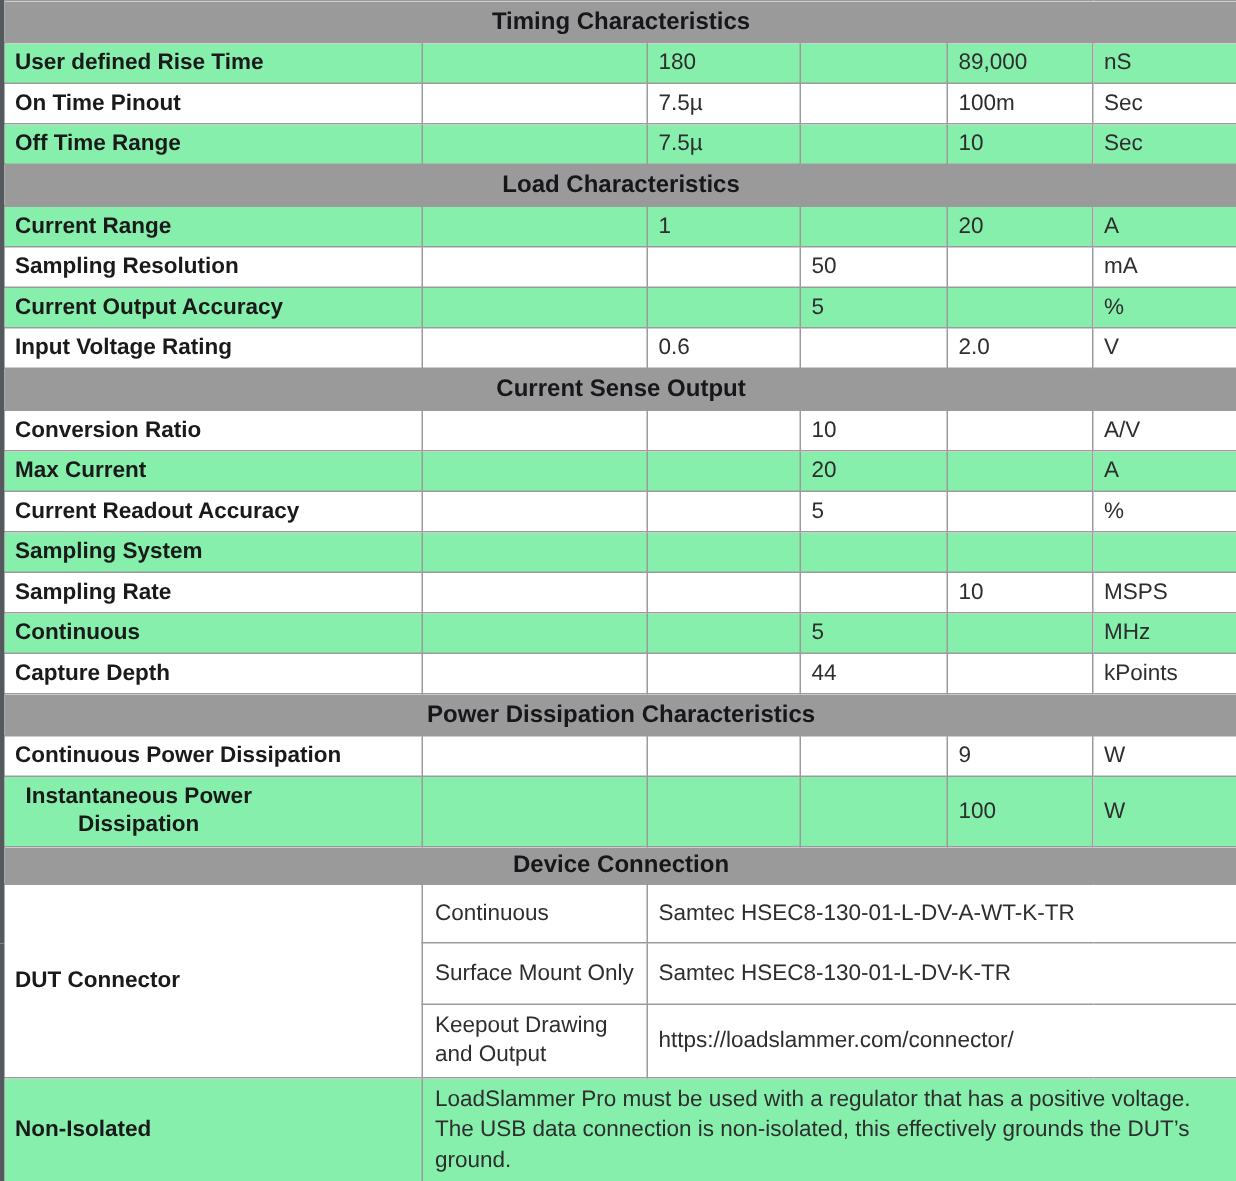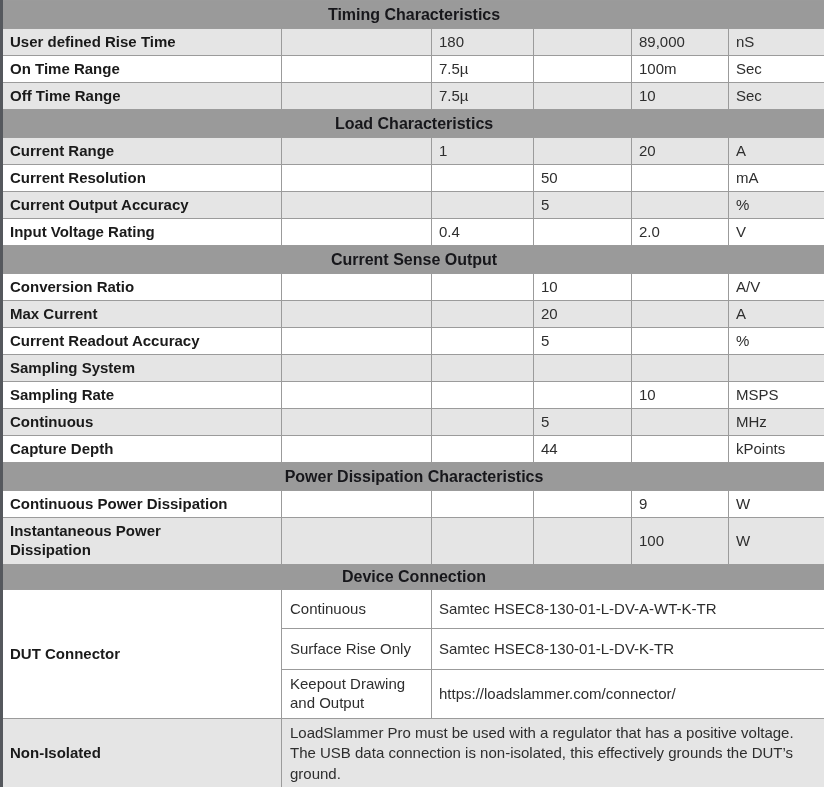--- a/index.html
+++ b/index.html
@@ -26,33 +26,33 @@
   }
   tr.sec td {
     background:#9a9a9a;
     color:#17171b;
     font-weight:700;
     font-size:16px;
     text-align:center;
     padding:2px 4px;
   }
   td.lbl { font-weight:700; color:#1a1a1a; }
-  tr.shaded td { background:#e5e5e5; }
+  tr.shaded td { background:#86efac; }
   tr.plain td { background:#ffffff; }
 
   tr.h-sec  { height:28px; }
   tr.h-std  { height:27px; }
   tr.h-tall { height:47px; }
   tr.h-devhdr { height:24px; }
   tr.h-dev1 { height:39px; }
   tr.h-dev2 { height:41px; }
   tr.h-dev3 { height:49px; }
   tr.h-non  { height:61px; }
 
-  .two-line { display:inline-block; max-width:165px; }
+  .two-line { display:inline-block; max-width:165px;text-align:center; }
   td.note { line-height:1.35; padding:4px 8px; }
   td.subcond { padding:2px 8px; }
 </style>
 </head>
 <body>
 
 <div class="wrap">
 <table class="spec">
   <colgroup>
     <col style="width:280px">
@@ -69,21 +69,21 @@
     </tr>
     <tr class="shaded h-std">
       <td class="lbl">User defined Rise Time</td>
       <td></td>
       <td>180</td>
       <td></td>
       <td>89,000</td>
       <td>nS</td>
     </tr>
     <tr class="plain h-std">
-      <td class="lbl">On Time Range</td>
+      <td class="lbl">On Time Pinout</td>
       <td></td>
       <td>7.5µ</td>
       <td></td>
       <td>100m</td>
       <td>Sec</td>
     </tr>
     <tr class="shaded h-std">
       <td class="lbl">Off Time Range</td>
       <td></td>
       <td>7.5µ</td>
@@ -97,39 +97,39 @@
     </tr>
     <tr class="shaded h-std">
       <td class="lbl">Current Range</td>
       <td></td>
       <td>1</td>
       <td></td>
       <td>20</td>
       <td>A</td>
     </tr>
     <tr class="plain h-std">
-      <td class="lbl">Current Resolution</td>
+      <td class="lbl">Sampling Resolution</td>
       <td></td>
       <td></td>
       <td>50</td>
       <td></td>
       <td>mA</td>
     </tr>
     <tr class="shaded h-std">
       <td class="lbl">Current Output Accuracy</td>
       <td></td>
       <td></td>
       <td>5</td>
       <td></td>
       <td>%</td>
     </tr>
     <tr class="plain h-std">
       <td class="lbl">Input Voltage Rating</td>
       <td></td>
-      <td>0.4</td>
+      <td>0.6</td>
       <td></td>
       <td>2.0</td>
       <td>V</td>
     </tr>
 
     <tr class="sec h-sec">
       <td colspan="6">Current Sense Output</td>
     </tr>
     <tr class="plain h-std">
       <td class="lbl">Conversion Ratio</td>
@@ -210,21 +210,21 @@
 
     <tr class="sec h-devhdr">
       <td colspan="6">Device Connection</td>
     </tr>
     <tr class="plain h-dev1">
       <td class="lbl" rowspan="3">DUT Connector</td>
       <td class="subcond">Continuous</td>
       <td colspan="4">Samtec HSEC8-130-01-L-DV-A-WT-K-TR</td>
     </tr>
     <tr class="plain h-dev2">
-      <td class="subcond">Surface Rise Only</td>
+      <td class="subcond">Surface Mount Only</td>
       <td colspan="4">Samtec HSEC8-130-01-L-DV-K-TR</td>
     </tr>
     <tr class="plain h-dev3">
       <td class="subcond">Keepout Drawing and Output</td>
       <td colspan="4">https://loadslammer.com/connector/</td>
     </tr>
     <tr class="shaded h-non">
       <td class="lbl">Non-Isolated</td>
       <td colspan="5" class="note">LoadSlammer Pro must be used with a regulator that has a positive voltage. The USB data connection is non-isolated, this effectively grounds the DUT’s ground.</td>
     </tr>

